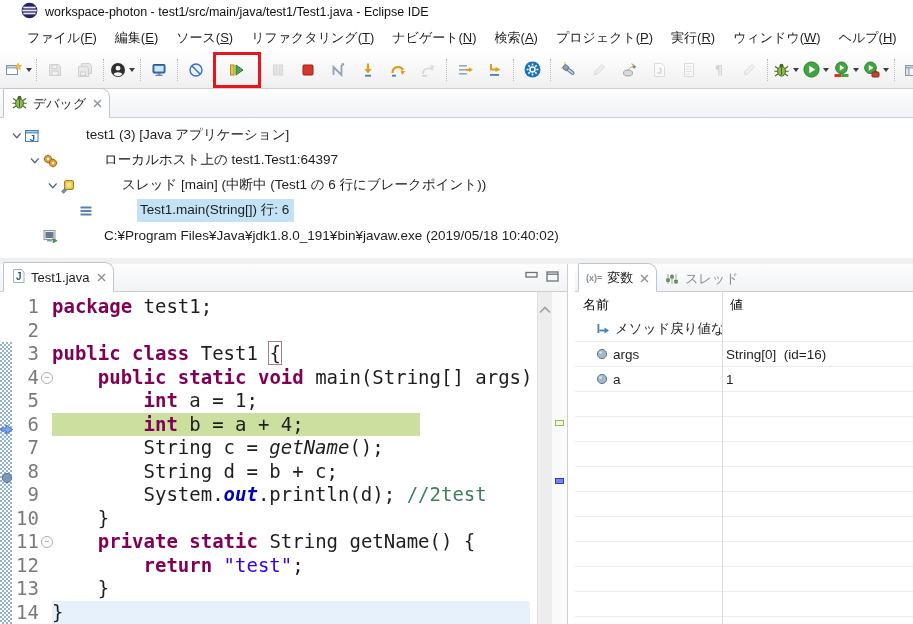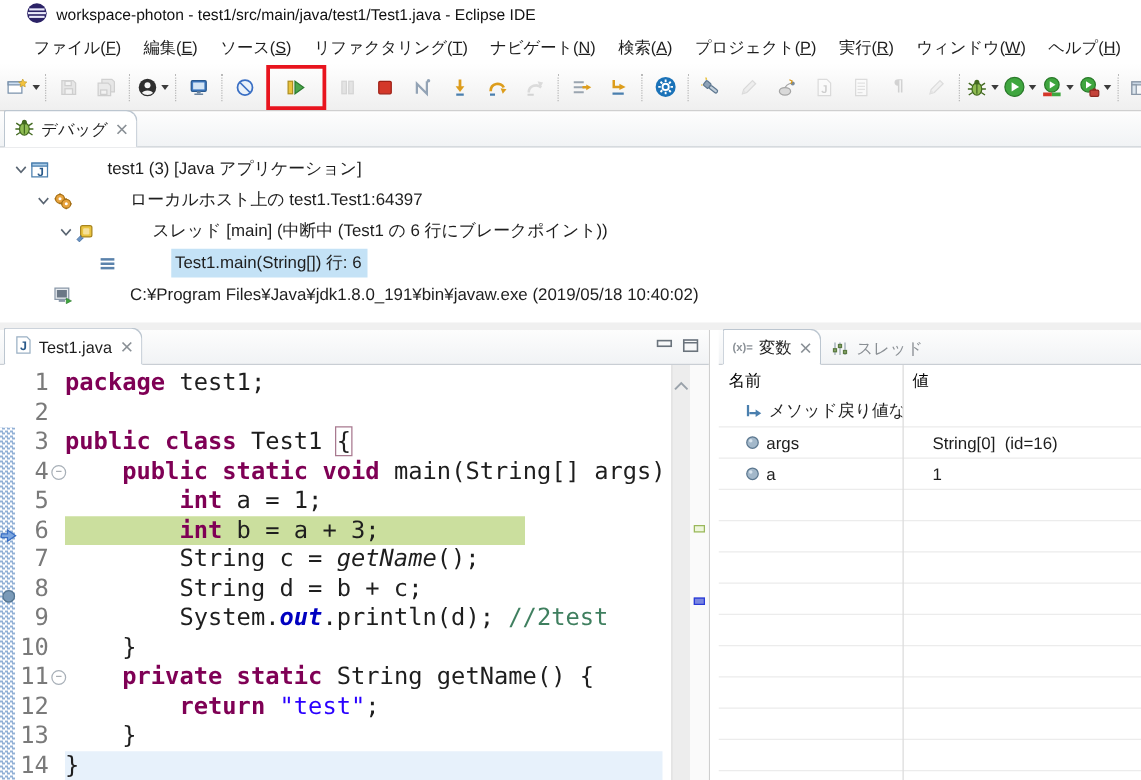--- a/index.html
+++ b/index.html
@@ -69,21 +69,21 @@
   .omark.blue{border:1px solid #2a3bd8;background:#7a86e0;}
   
   .vars-pane{position:absolute;top:264px;left:575px;width:338px;height:360px;background:#fff;}
   .vars-body{position:relative;height:332px;}
   .vcol-div{position:absolute;left:147px;top:0;bottom:0;width:1px;background:#dcdcdc;}
   .vhdr{height:25px;display:flex;align-items:center;color:#000000;}
   .vhdr .h1{width:147px;padding-left:8px;box-sizing:border-box;}
   .vhdr .h2{padding-left:8px;}
   .vrow{height:24px;display:flex;align-items:center;border-bottom:1px solid #ececec;font-size:13.5px;}
   .vname{width:147px;overflow:hidden;white-space:nowrap;display:flex;align-items:center;gap:4px;padding-left:20px;box-sizing:border-box;flex:0 0 auto;}
-  .vval{flex:1;padding-left:24px;white-space:pre;overflow:hidden;}
+  .vval{flex:1;padding-left:4px;white-space:pre;overflow:hidden;}
   .varicon{display:flex;flex:0 0 auto;}
   .vars-tab-icon{font-size:9px;color:#8a9096;font-weight:bold;letter-spacing:0;}
 </style>
 </head>
 <body>
 
 <div class="titlebar">
   <span id="app-icon"><svg width="17" height="17" viewBox="0 0 16 16">
         <circle cx="8" cy="8" r="7.4" fill="#2b2266"></circle>
         <rect x="2.2" y="4.4" width="11.6" height="1.6" fill="#e9e9fa"></rect>
@@ -501,21 +501,21 @@
   <div class="editor-body">
     <div class="hatch"></div>
     <div class="lines" id="code-lines">
         <div class="cl"><span class="lnum">1</span><span class="inner"><span class="tk">package</span><span> test1;</span></span></div>
         <div class="cl"><span class="lnum">2</span><span class="inner"></span></div>
         <div class="cl"><span class="lnum">3</span><span class="inner"><span class="tk">public</span><span> </span><span class="tk">class</span><span> Test1 </span><span class="tbr">{</span></span></div>
         <div class="cl"><span class="lnum">4</span><span class="fold">−</span><span class="inner"><span>    </span><span class="tk">public</span><span> </span><span class="tk">static</span><span> </span><span class="tk">void</span><span> main(String[] args) {</span></span></div>
         <div class="cl"><span class="lnum">5</span><span class="inner"><span>        </span><span class="tk">int</span><span> a = 1;</span></span></div>
         <div class="cl hl-green"><span class="lnum">6</span><span class="gmark" style="top: 5px; left: 0px;"><svg width="14" height="13">
               <path d="M1 5h5V2l6.5 4.5L6 11V8H1z" fill="#7da7e0" stroke="#3a6fc4"></path>
-            </svg></span><span class="inner"><span>        </span><span class="tk">int</span><span> b = a + 3;</span></span></div>
+            </svg></span><span class="inner"><span>        </span><span class="tk">int</span><span> b = a + 4;</span></span></div>
         <div class="cl"><span class="lnum">7</span><span class="inner"><span>        String c = </span><span class="tim">getName</span><span>();</span></span></div>
         <div class="cl"><span class="lnum">8</span><span class="gmark" style="top: 6px; left: 1px;"><svg width="12" height="12">
               <circle cx="6" cy="6" r="4.6" fill="#7a9ab8" stroke="#54748f"></circle>
             </svg></span><span class="inner"><span>        String d = b + c;</span></span></div>
         <div class="cl"><span class="lnum">9</span><span class="inner"><span>        System.</span><span class="tif">out</span><span>.println(d); </span><span class="tc">//2test</span></span></div>
         <div class="cl"><span class="lnum">10</span><span class="inner"><span>    }</span></span></div>
         <div class="cl"><span class="lnum">11</span><span class="fold">−</span><span class="inner"><span>    </span><span class="tk">private</span><span> </span><span class="tk">static</span><span> String getName() {</span></span></div>
         <div class="cl"><span class="lnum">12</span><span class="inner"><span>        </span><span class="tk">return</span><span> </span><span class="ts">"test"</span><span>;</span></span></div>
         <div class="cl"><span class="lnum">13</span><span class="inner"><span>    }</span></span></div>
         <div class="cl hl-blue"><span class="lnum">14</span><span class="inner"><span>}</span></span></div>

